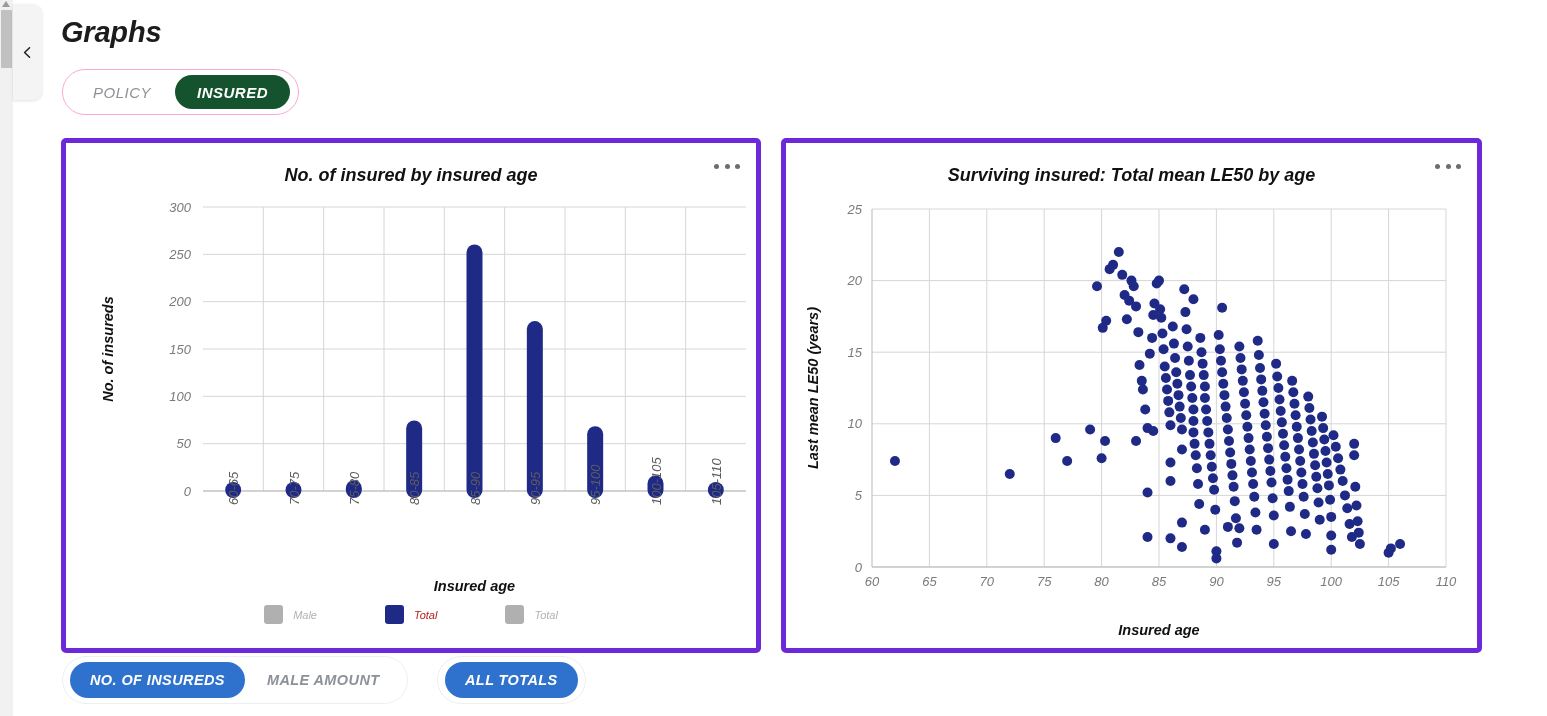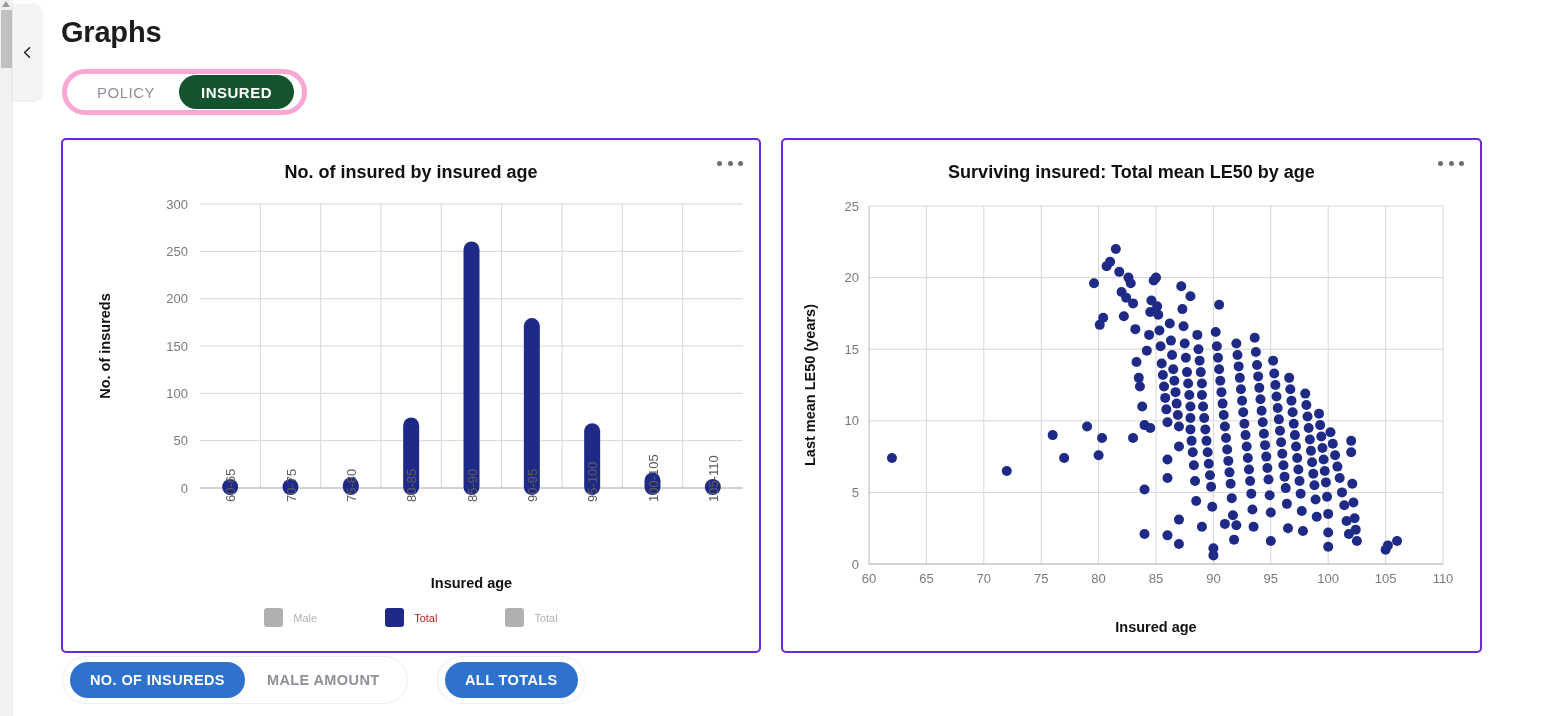--- a/index.html
+++ b/index.html
@@ -3,21 +3,21 @@
 <meta charset="utf-8">
 <style>
   * { box-sizing: border-box; }
   html, body {
     margin: 0; padding: 0;
     width: 1547px; height: 716px;
     background: #ffffff;
     font-family: "Liberation Sans", sans-serif;
     overflow: hidden;
   }
-  #root { position: relative; width: 1547px; height: 528px; background:#fff; }
+  #root { position: relative; width: 1547px; height: 528px; background:#fff;font-style:italic; }
 
   
   .scroll-rail {
     position: absolute; left: 0; top: 0; width: 13px; height: 716px;
     background: #f1f1f1;
   }
   .scroll-thumb {
     position: absolute; left: 1px; top: 10px; width: 11px; height: 58px;
     background: #c1c1c1; border-radius: 1px;
   }
@@ -41,38 +41,38 @@
   
   .page-title {
     position: absolute; left: 61px; top: 16px;
     font-size: 29px; font-weight: 700; color: #1c1c1c;
     letter-spacing: -0.2px;
   }
   .tabpill {
     position: absolute; left: 62px; top: 69px;
     height: 46px; padding: 6px 8px;
     background: #ffffff;
-    border: 5px solid #f9a8d4;
+    border: 1px solid #f9a8d4;
     border-radius: 24px;
     display: flex; align-items: center; gap: 2px;
     box-shadow: 0 0 0 0 rgba(0,0,0,0);
   }
   .tabpill .tab {
     height: 34px; padding: 0 22px;
     display: flex; align-items: center; justify-content: center;
     font-size: 15px; font-weight: 500; letter-spacing: .5px;
     color: #8d9298; border-radius: 18px; cursor: pointer;
     white-space: nowrap;
   }
   .tabpill .tab.active { background: #14532d; color: #ffffff; font-weight: 600; }
 
   
   .card {
     position: absolute; background: #ffffff;
-    border: 2px solid #6d28d9; border-radius: 5px;
+    border: 5px solid #6d28d9; border-radius: 5px;
   }
   #card-left  { left: 61px;  top: 138px; width: 700px; height: 515px; }
   #card-right { left: 781px; top: 138px; width: 701px; height: 515px; }
 
   .card-title {
     position: absolute; left: 0; right: 0; top: 22px;
     text-align: center; font-size: 18px; font-weight: 700; color: #111;
   }
   .kebab {
     position: absolute; top: 15px; right: 16px;

